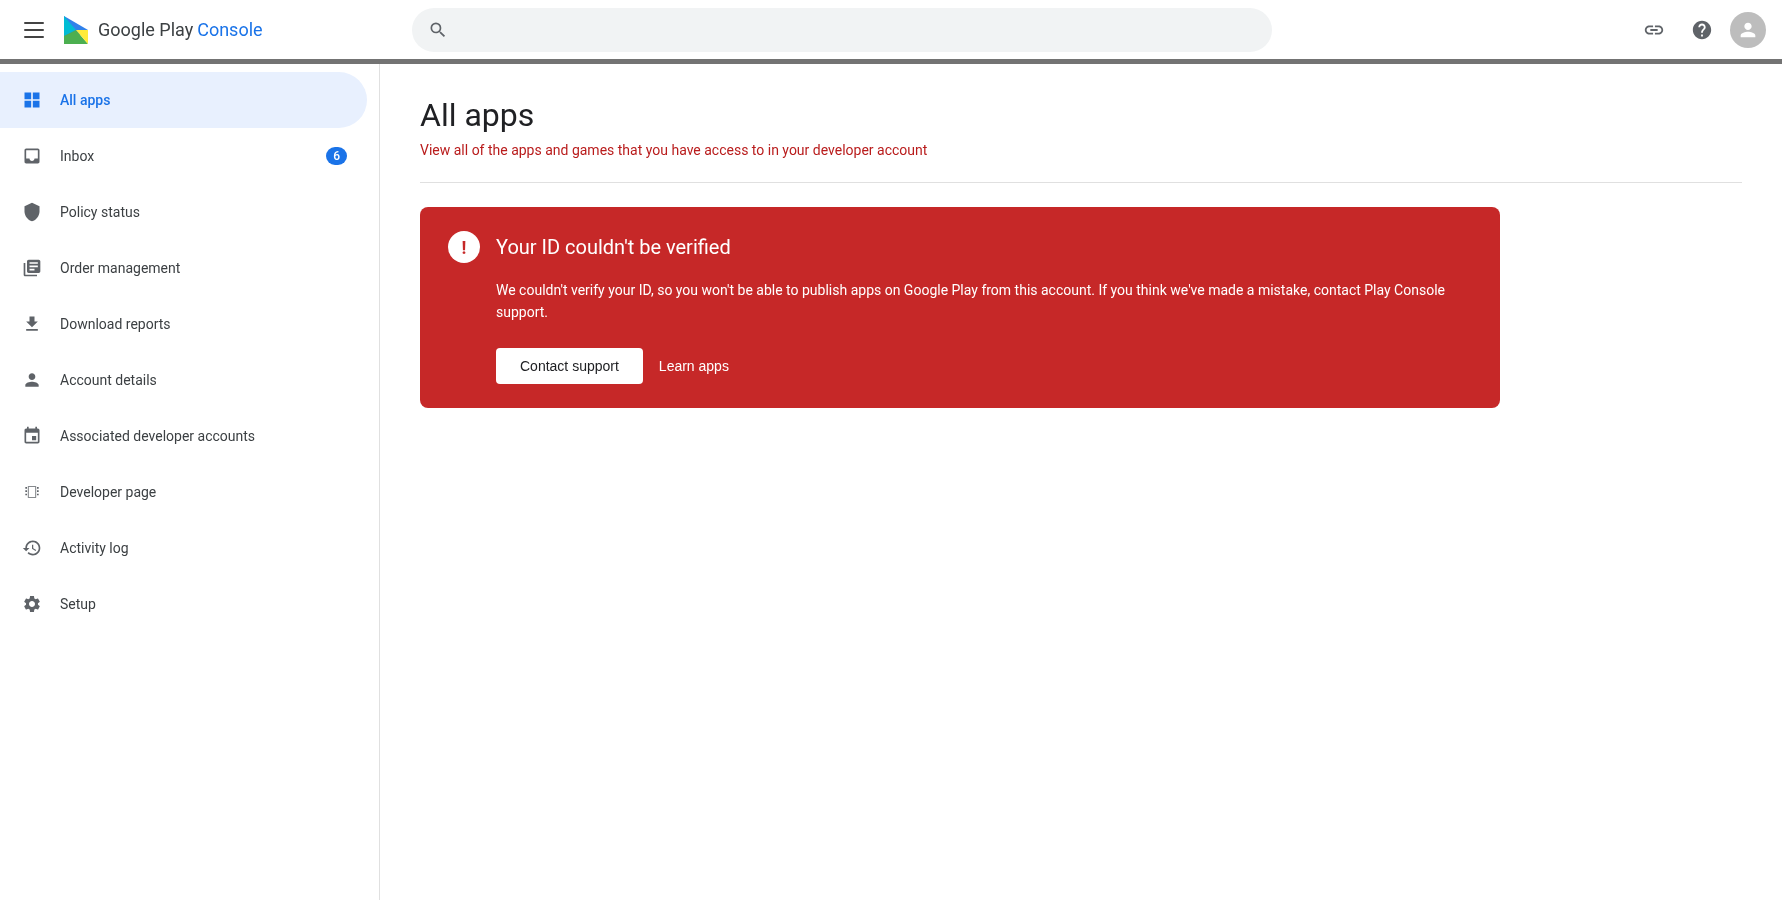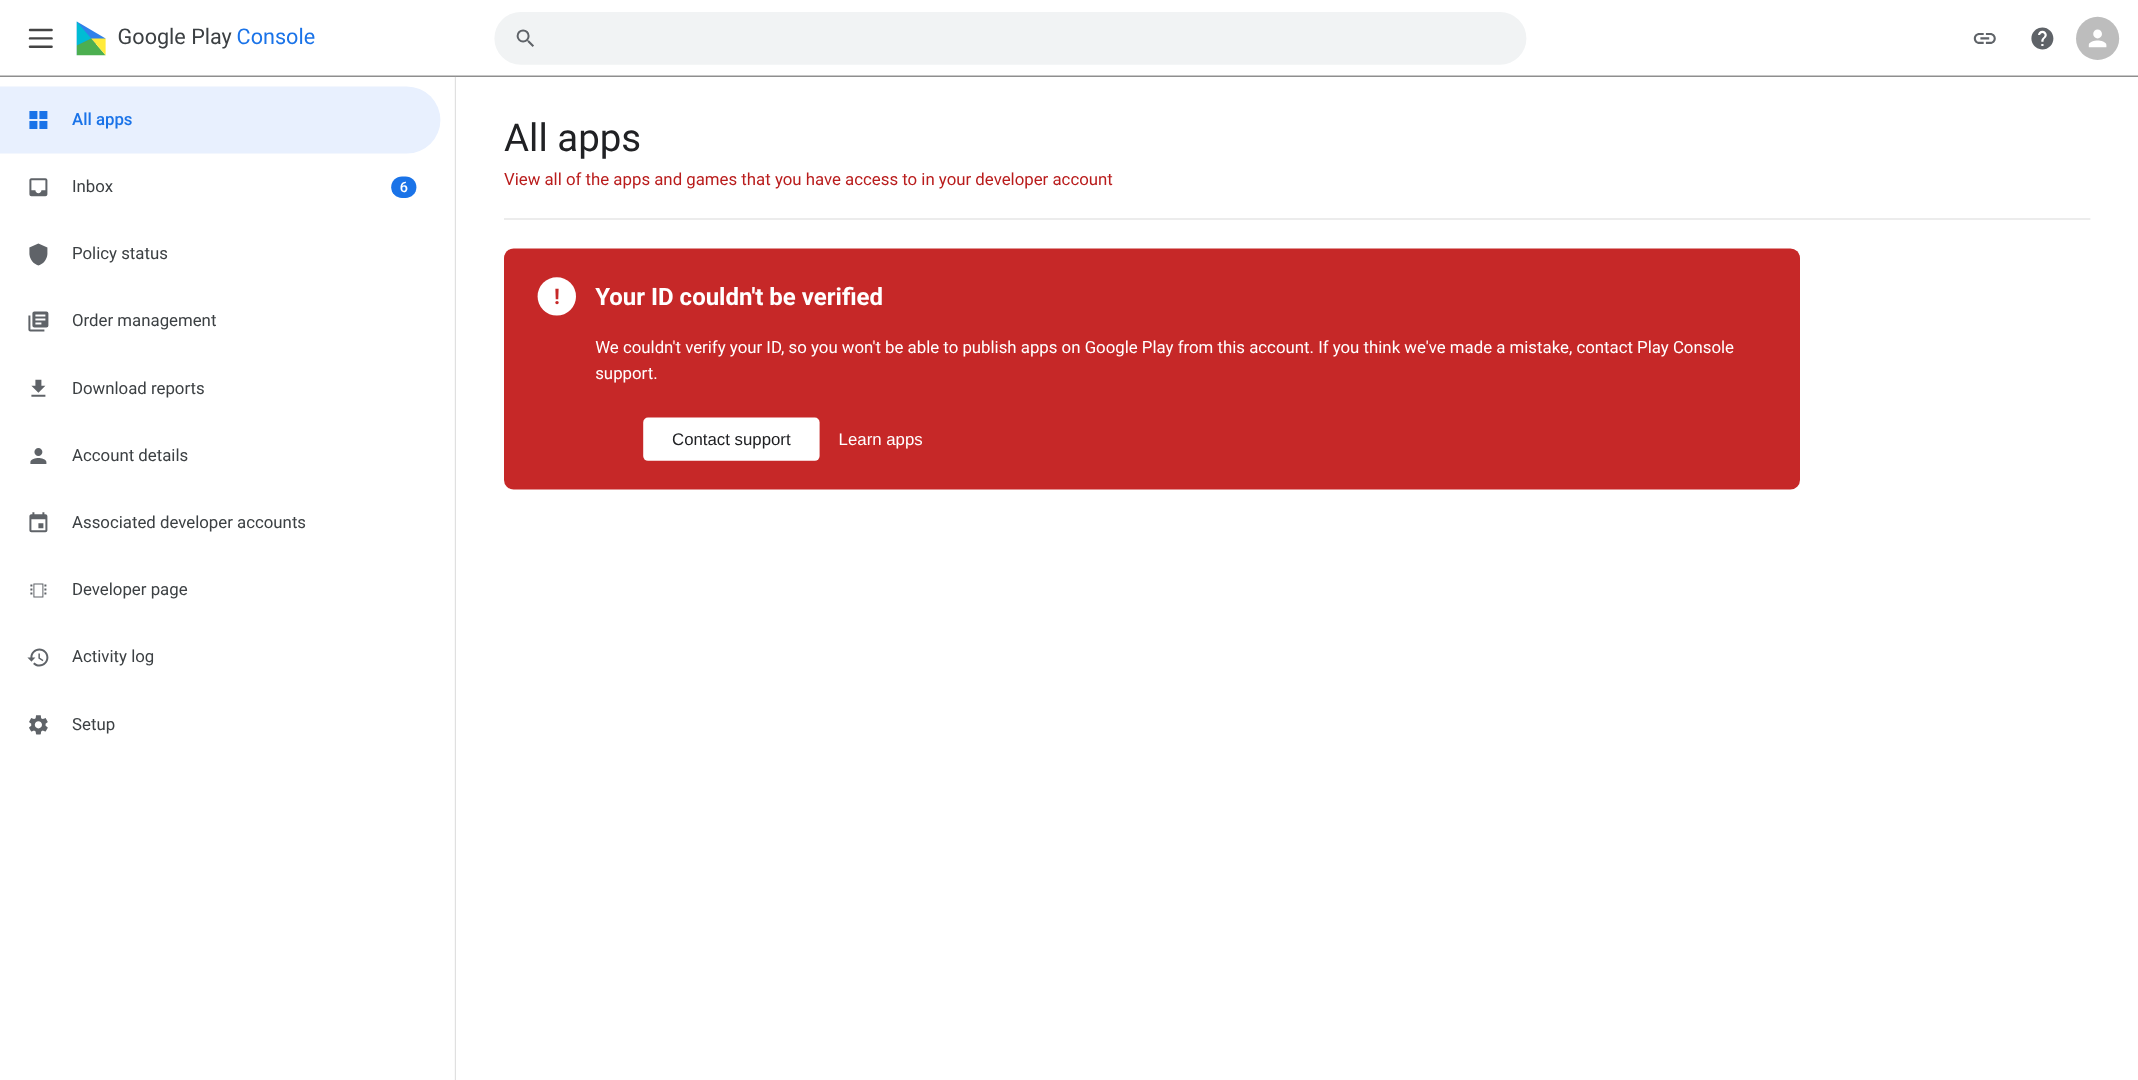--- a/index.html
+++ b/index.html
@@ -3,21 +3,21 @@
   <meta charset="utf-8">
   <style>
     * { margin: 0; padding: 0; box-sizing: border-box; }
     body { font-family: 'Roboto', Arial, sans-serif; background: #fff; display: flex; flex-direction: column; height: 900px; overflow: hidden; }
 
     
     .header {
       display: flex;
       align-items: center;
       height: 64px;
-      border-bottom: 1px solid #737373;
+      border-bottom: 5px solid #737373;
       padding: 0 16px;
       gap: 16px;
       flex-shrink: 0;
     }
     .header-left {
       display: flex;
       align-items: center;
       gap: 8px;
       width: 380px;
       flex-shrink: 0;
@@ -197,21 +197,21 @@
       display: flex;
       align-items: center;
       justify-content: center;
       flex-shrink: 0;
       color: #c62828;
       font-weight: 700;
       font-size: 18px;
     }
     .alert-title {
       font-size: 20px;
-      font-weight: 700;
+      font-weight: 400;
     }
     .alert-body {
       font-size: 14px;
       line-height: 1.6;
       margin-bottom: 24px;
       padding-left: 48px;
     }
     .alert-actions {
       display: flex;
       align-items: center;
@@ -220,21 +220,20 @@
     }
     .btn-contact {
       background: white;
       color: #202124;
       border: none;
       border-radius: 4px;
       padding: 10px 24px;
       font-size: 14px;
       font-weight: 500;
       cursor: pointer;
-      margin-left: 40px;
     }
     .btn-learn {
       background: transparent;
       color: white;
       border: none;
       font-size: 14px;
       font-weight: 500;
       cursor: pointer;
     }
   </style>

